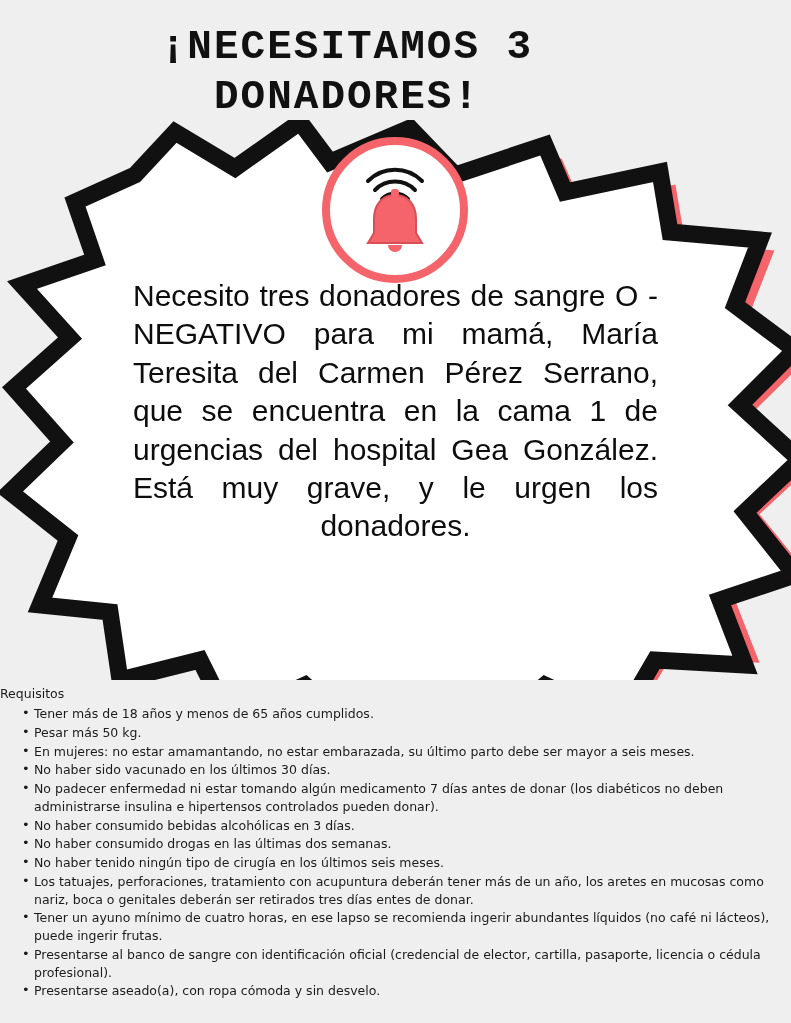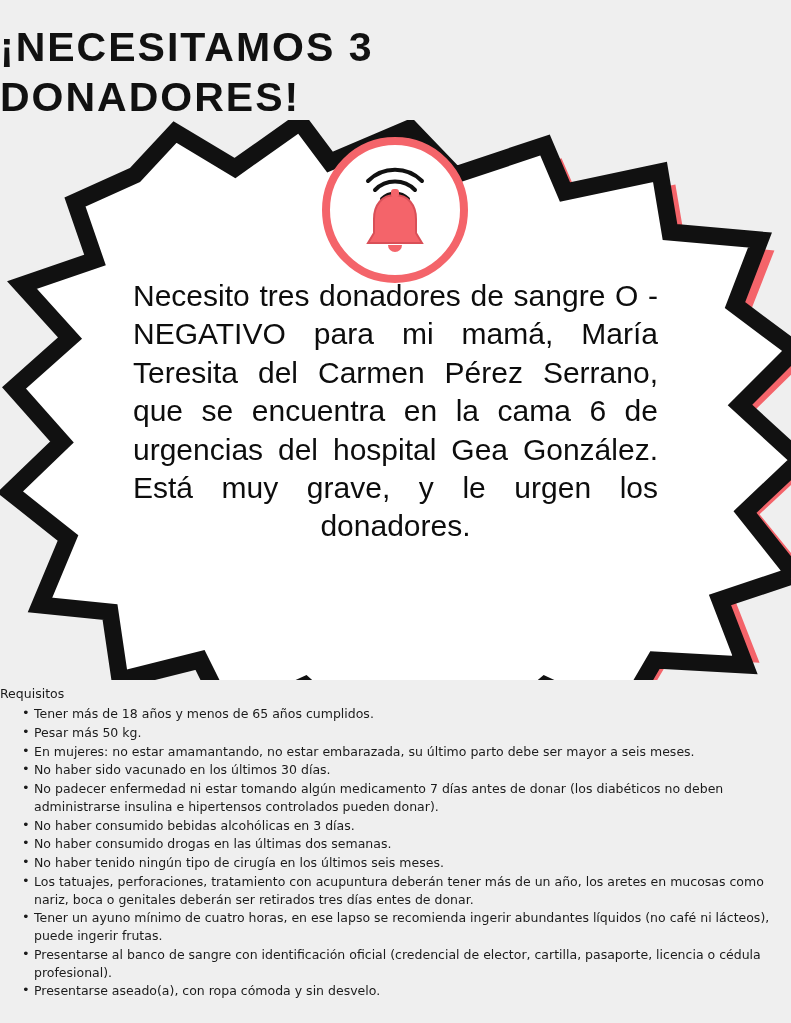--- a/index.html
+++ b/index.html
@@ -21,22 +21,22 @@
     width: 791px;
     height: 1023px;
   }
 
   
   .headline {
     position: absolute;
     top: 22px;
     left: 0;
     width: 694px;
-    text-align: left;
-    font-family: Liberation Sans, sans-serif;
+    text-align: center;
+    font-family: Liberation Mono, monospace;
     font-weight: bold;
     font-size: 41px;
     line-height: 1.22;
     letter-spacing: 2px;
     color: #111111;
     white-space: pre-line;
   }
 
   
   .burst-wrap {
@@ -139,21 +139,21 @@
       </g>
 
       <g>
         <path d="M73 58 C60 58 52 68 52 82 L52 96 L46 106 L100 106 L94 96 L94 82 C94 68 86 58 73 58 Z" fill="#f4646a" stroke="#d94f57" stroke-width="2"></path>
         <rect x="69" y="52" width="8" height="8" rx="3" fill="#f4646a"></rect>
         <path d="M66 108 a7 7 0 0 0 14 0 Z" fill="#f4646a"></path>
       </g>
     </svg>
   </div>
 
-  <div class="message">Necesito tres donadores de sangre O - NEGATIVO para mi mamá, María Teresita del Carmen Pérez Serrano, que se encuentra en la cama 6 de urgencias del hospital Gea González. Está muy grave, y le urgen los donadores.</div>
+  <div class="message">Necesito tres donadores de sangre O - NEGATIVO para mi mamá, María Teresita del Carmen Pérez Serrano, que se encuentra en la cama 1 de urgencias del hospital Gea González. Está muy grave, y le urgen los donadores.</div>
 
   <div class="req">
     <p class="req-title">Requisitos</p>
     <ul class="req-list">
       <li>Tener más de 18 años y menos de 65 años cumplidos.</li>
       <li>Pesar más 50 kg.</li>
       <li>En mujeres: no estar amamantando, no estar embarazada, su último parto debe ser mayor a seis meses.</li>
       <li>No haber sido vacunado en los últimos 30 días.</li>
       <li>No padecer enfermedad ni estar tomando algún medicamento 7 días antes de donar (los diabéticos no deben administrarse insulina e hipertensos controlados pueden donar).</li>
       <li>No haber consumido bebidas alcohólicas en 3 días.</li>

